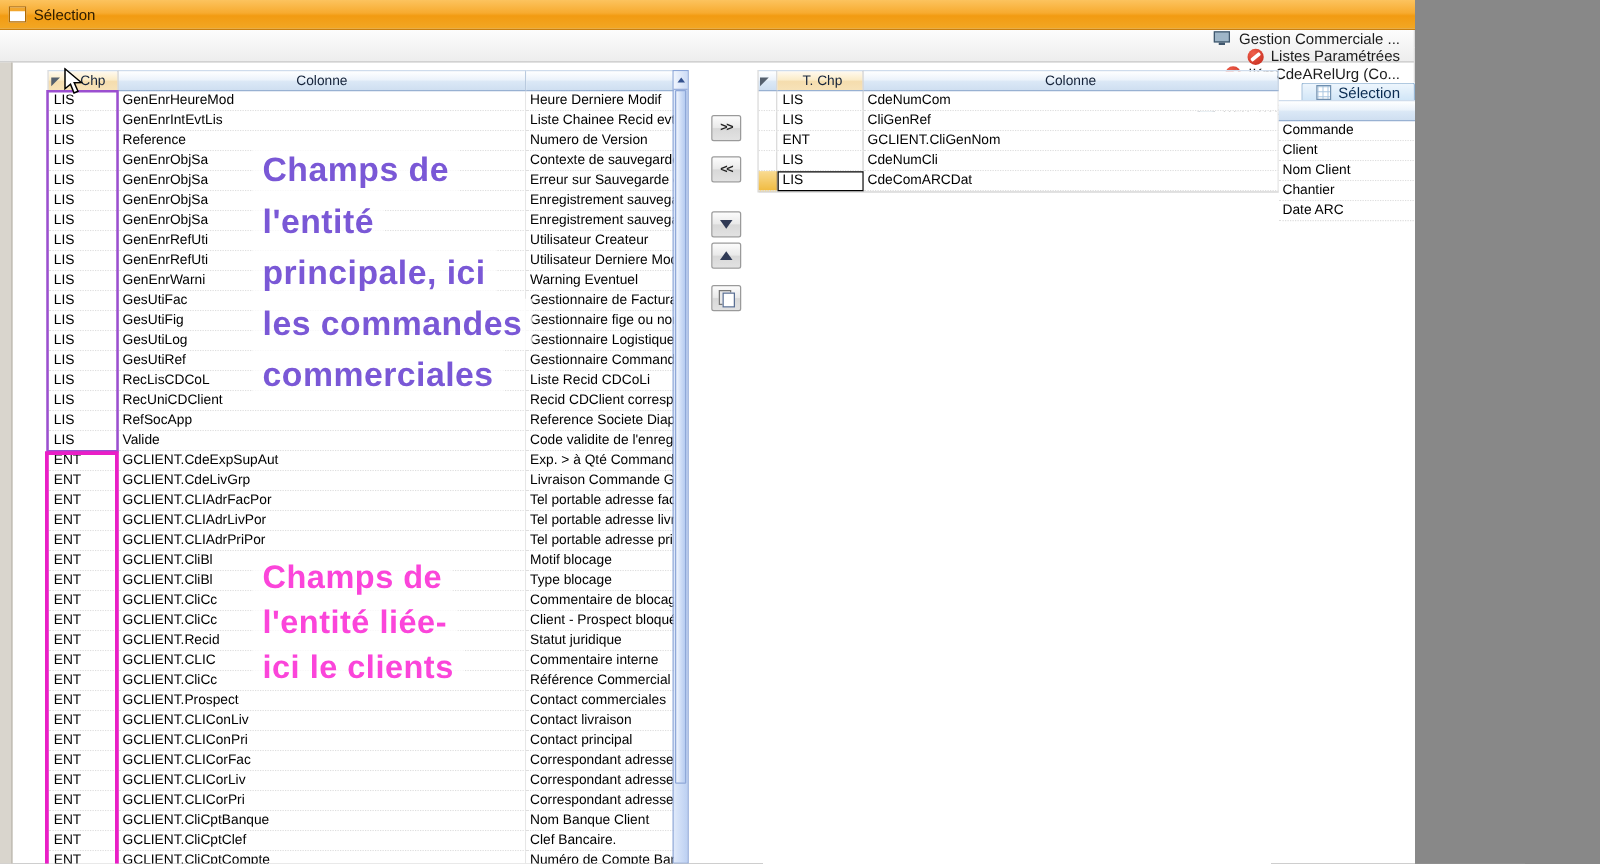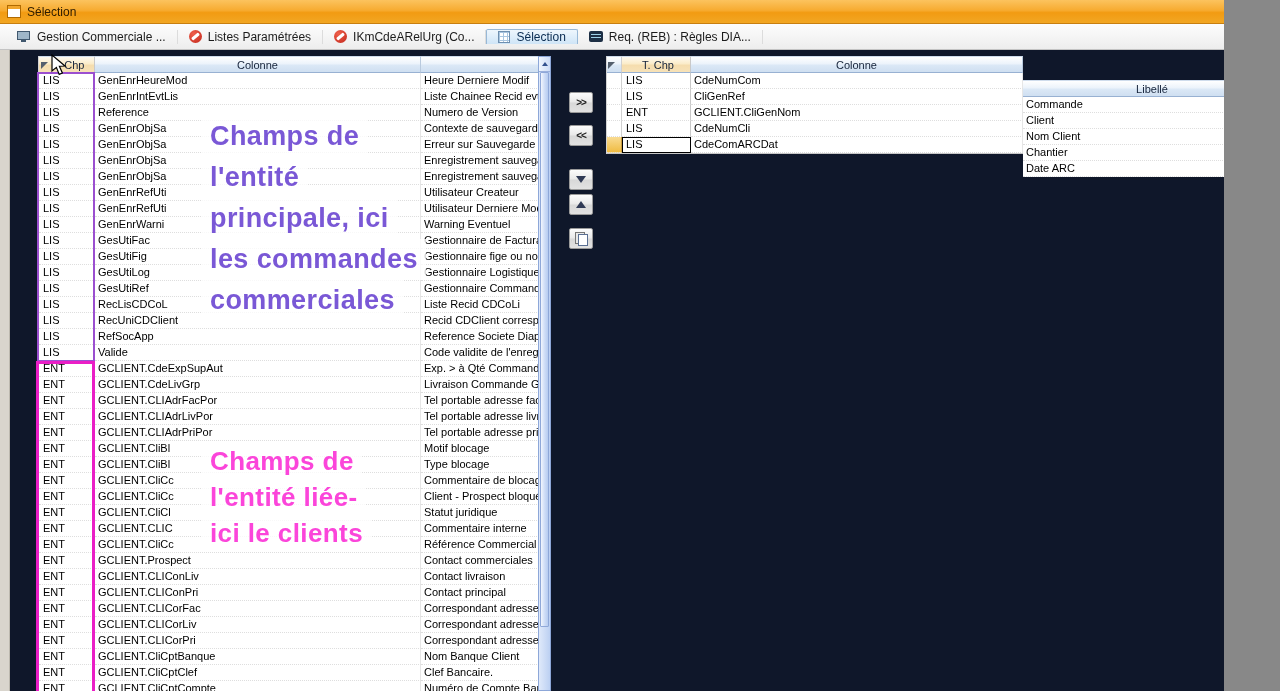--- a/index.html
+++ b/index.html
@@ -1,30 +1,30 @@
 <!DOCTYPE html>
 <html><head>
 <meta charset="utf-8">
 <style>
   html,body{margin:0;padding:0;background:#888;}
-  .app{position:relative;width:1224px;height:691px;overflow:hidden;background:#0f172a;
+  .app{position:relative;width:1132px;height:691px;overflow:hidden;background:#ffffff;
        font-family:"Liberation Sans",sans-serif;-webkit-font-smoothing:antialiased;}
 
   
   .titlebar{position:absolute;left:0;top:0;width:100%;height:24px;
     background:linear-gradient(180deg,#fcc35e 0%,#f7ab30 45%,#f29b12 55%,#f2a724 100%);
     border-bottom:1px solid #c87f10;display:flex;align-items:center;gap:6px;padding-left:7px;box-sizing:border-box;}
   .titlebar .title{font-size:12px;color:#2d1c00;}
   .form-ic{width:14px;height:13px;background:#fff;border:1px solid #b06a00;box-sizing:border-box;position:relative;}
   .form-ic::before{content:"";position:absolute;left:0;top:0;right:0;height:3px;background:#f1a62d;}
 
   
   .tabbar{position:absolute;left:0;top:24px;width:100%;height:26px;box-sizing:border-box;
     background:linear-gradient(#fdfdfd,#ededed);border-bottom:1px solid #c3c3c3;
-    display:flex;align-items:center;padding-left:6px;}
+    display:flex;align-items:flex-end;padding-left:6px;flex-direction:column;}
   .tab{display:flex;align-items:center;gap:6px;padding:0 11px;font-size:12px;color:#1c1c1c;
     border-right:1px solid #dcdcdc;white-space:nowrap;}
   .tab.active{background:linear-gradient(#eef6fd,#cfe5f7);border:1px solid #98b8d6;border-bottom:none;
     border-radius:2px 2px 0 0;color:#0a2c52;}
   .ic{display:inline-block;flex:0 0 auto;}
   .monitor-ic{width:14px;height:12px;position:relative;}
   .monitor-ic .scr{position:absolute;left:0;top:0;width:13px;height:9px;background:#9fb6c8;border:1px solid #41586e;box-sizing:border-box;}
   .monitor-ic .std{position:absolute;left:4px;top:9px;width:5px;height:2px;background:#41586e;}
   .redbadge-ic{width:13px;height:13px;border-radius:50%;background:radial-gradient(circle at 35% 30%,#f0604c,#c2271a);position:relative;}
   .redbadge-ic::before{content:"";position:absolute;left:2px;top:5px;width:9px;height:3px;background:#fff;transform:rotate(-40deg);border-radius:1px;}
@@ -281,21 +281,21 @@
           <div class="cell c2">GCLIENT.CliCc</div>
           <div class="cell c3">Commentaire de blocage</div>
         </div>
         <div class="row">
           <div class="cell c1">ENT</div>
           <div class="cell c2">GCLIENT.CliCc</div>
           <div class="cell c3">Client - Prospect bloqué</div>
         </div>
         <div class="row">
           <div class="cell c1">ENT</div>
-          <div class="cell c2">GCLIENT.CliCl</div>
+          <div class="cell c2">GCLIENT.Recid</div>
           <div class="cell c3">Statut juridique</div>
         </div>
         <div class="row">
           <div class="cell c1">ENT</div>
           <div class="cell c2">GCLIENT.CLIC</div>
           <div class="cell c3">Commentaire interne</div>
         </div>
         <div class="row">
           <div class="cell c1">ENT</div>
           <div class="cell c2">GCLIENT.CliCc</div>

